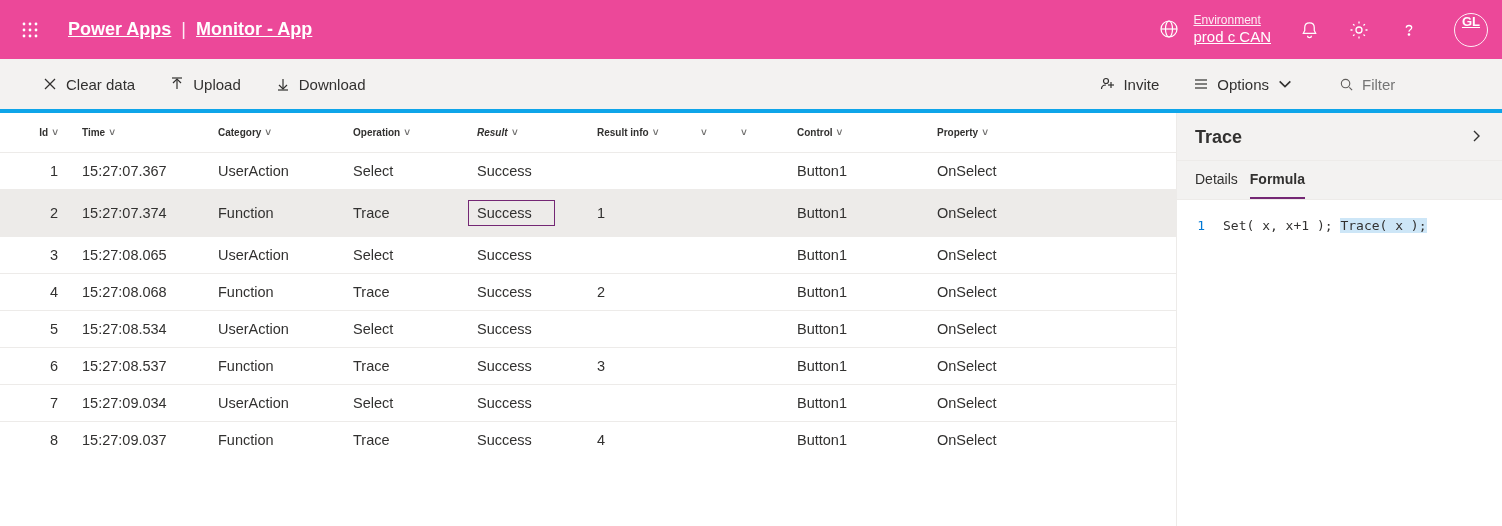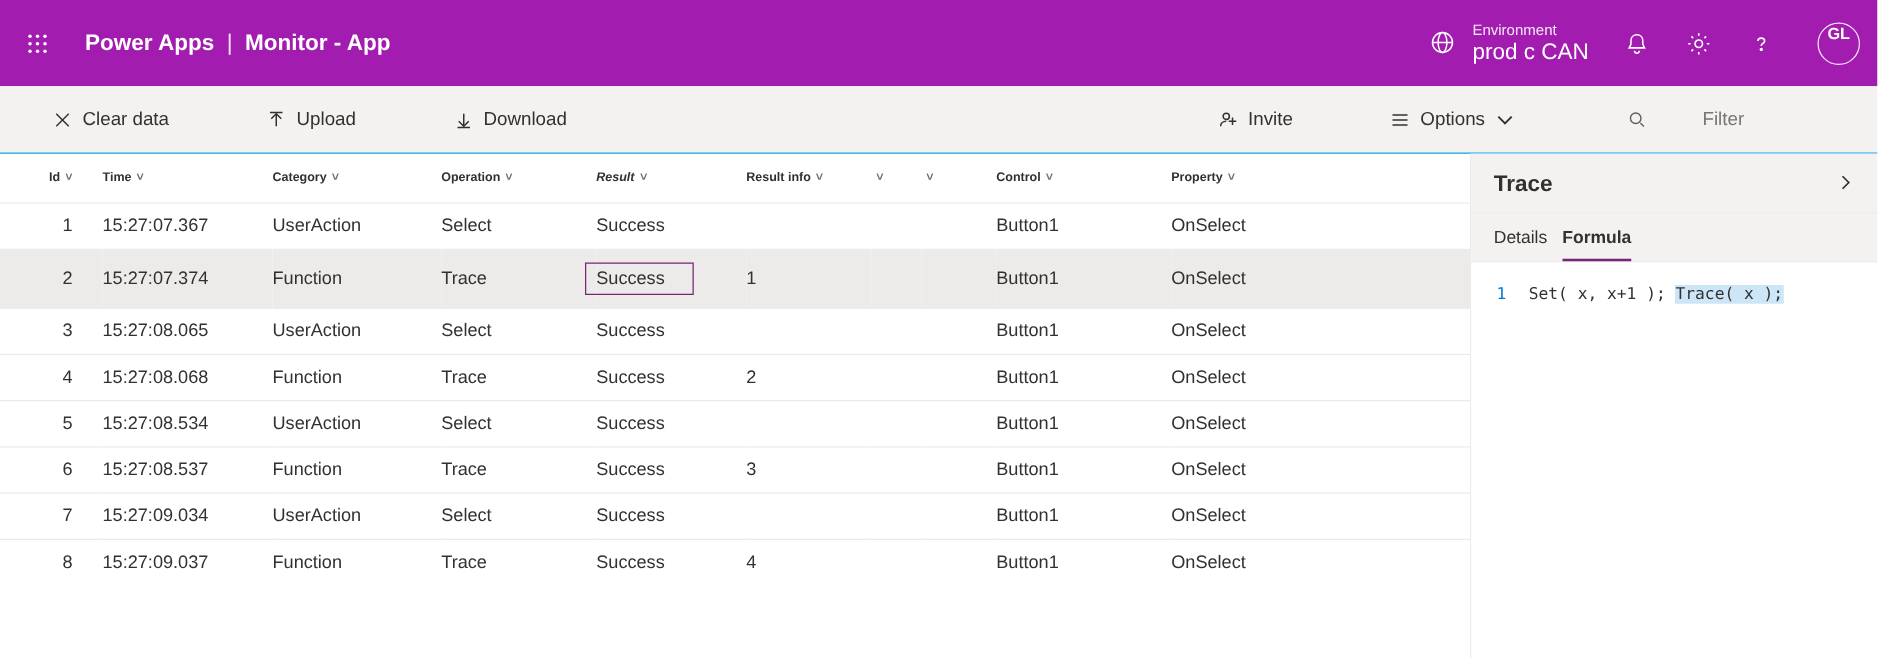--- a/index.html
+++ b/index.html
@@ -7,26 +7,27 @@
     font-family: "Segoe UI", -apple-system, sans-serif;
     font-size: 14px;
     color: #323130;
     background: #fff;
     width: 1502px;
     overflow: hidden;
   }
 
   
   .header {
-    background: #a21caf;
+    background: #ec4899;
     color: #fff;
-    height: 69px;
+    height: 59px;
     display: flex;
     align-items: center;
     padding: 0 14px 0 14px;
+    text-decoration: underline;
   }
   .waffle {
     width: 32px; height: 32px;
     display:flex; align-items:center; justify-content:center;
     cursor:pointer;
   }
   .waffle svg { fill:#fff; }
   .brand {
     margin-left: 22px;
     font-size: 18px;
@@ -37,54 +38,53 @@
   }
   .brand .pipe { font-weight:400; opacity:.9;}
   .header .spacer { flex:1; }
   .env {
     display:flex; align-items:center; gap:14px;
     margin-right: 28px;
     cursor:pointer;
   }
   .env-text { display:flex; flex-direction:column; line-height:1.2;}
   .env-label { font-size:12px; opacity:.9;}
-  .env-name { font-size:18px;}
+  .env-name { font-size:15px;}
   .hicons { display:flex; align-items:center; gap:30px; margin-right:6px;}
   .hicon { width:20px; height:20px; display:flex; align-items:center; justify-content:center; cursor:pointer;}
   .avatar {
     width:34px; height:34px; border-radius:50%;
     border:1px solid rgba(255,255,255,.9);
     display:flex; align-items:flex-start; justify-content:center;
     font-size:13px; font-weight:600;
     margin-left:29px;
     cursor:pointer;
   }
 
   
   .toolbar {
     height:54px;
     background:#f3f2f1;
-    border-bottom:1px solid #0ea5e9;
+    border-bottom:4px solid #0ea5e9;
     display:flex;
     align-items:center;
     padding:0 20px 0 34px;
-    gap:44px;
   }
   .tbtn {
     display:flex; align-items:center; gap:8px;
     padding:6px 8px; margin-right:18px;
     color:#323130; cursor:pointer;
     font-size:15px;
   }
   .tbtn svg { width:16px; height:16px; }
   .toolbar .spacer { flex:1; }
   .filter-wrap { display:flex; align-items:center; gap:8px; color:#605e5c; padding-left:20px; cursor:text; }
   .filter-input {
     border:none; background:transparent; outline:none;
-    font-size:15px; color:#323130; width:120px;margin-left:37px;
+    font-size:15px; color:#323130; width:120px;
   }
 
   
   .main { display:flex; height:413px; }
   .grid { flex:1; overflow:auto; }
   .side {
     width:326px;
     border-left:1px solid #edebe9;
     background:#faf9f8;
     display:flex; flex-direction:column;

